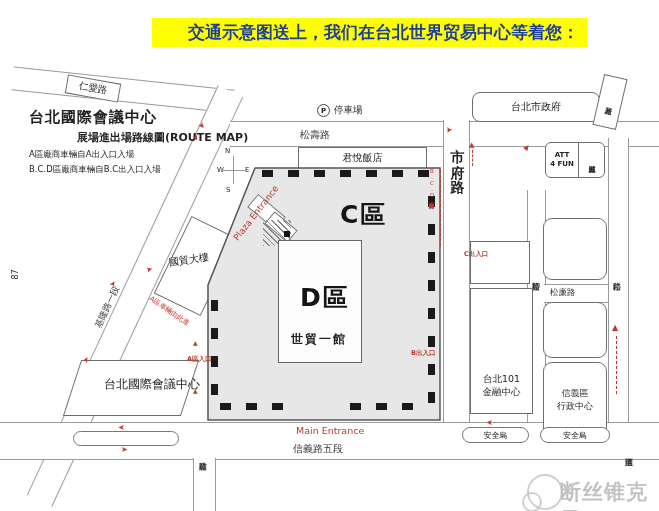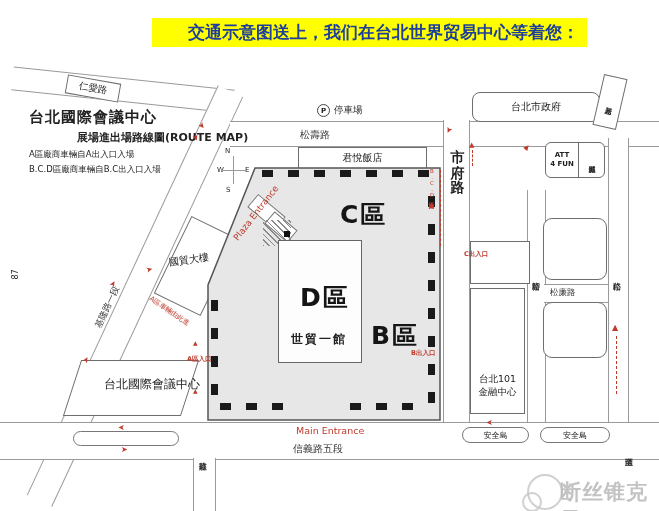--- a/index.html
+++ b/index.html
@@ -91,22 +91,26 @@
       <span>ATT</span><br>
       <span>4 FUN</span>
     </span>
     <span style="width:0;height:100%;border-left:1px solid #6e6e6e;"></span>
     <span class="vtext" style="flex:1;font-size:7px;display:flex;align-items:center;justify-content:center;">威秀影城</span>
   </div>
 
   <div class="abs bldg" style="left:543px;top:218px;width:64px;height:62px;border-radius:9px;"></div>
   <div class="abs bldg" style="left:543px;top:302px;width:64px;height:56px;border-radius:9px;"></div>
 
-
-  <div class="abs bldg" style="left:470px;top:288px;width:55px;height:126px;flex-direction:column;
+  <div class="abs bldg" style="left:543px;top:362px;width:64px;height:76px;border-radius:9px;flex-direction:column;font-size:9px;">
+    <span>信義區</span>
+    <span>行政中心</span>
+  </div>
+
+  <div class="abs bldg" style="left:470px;top:288px;width:63px;height:126px;flex-direction:column;
        justify-content:flex-end;padding-bottom:14px;font-size:9.5px;">
     <span>台北101</span>
     <span>金融中心</span>
   </div>
 
   <div class="abs bldg" style="left:72px;top:360px;width:118px;height:56px;transform:skewX(-18deg);"></div>
   <div class="abs" style="left:104px;top:376px;font-size:12px;">台北國際會議中心</div>
 
   <div class="abs bldg" style="left:170px;top:223px;width:52px;height:86px;transform:rotate(26deg);"></div>
   <div class="abs" style="left:152px;top:253px;width:74px;text-align:center;font-size:10px;transform:rotate(-8deg);">國貿大樓</div>
@@ -148,21 +152,20 @@
   <div class="abs" style="left:273px;top:212px;width:14px;height:28px;border:1px solid #777;background:#fff;transform:rotate(-50deg);"></div>
   <div class="abs" style="left:263px;top:220px;width:28px;height:26px;
        background:repeating-linear-gradient(45deg,#8a8a8a 0 1px,transparent 1px 4px);"></div>
   <div class="abs" style="left:284px;top:231px;width:6px;height:6px;background:#111;"></div>
   <div class="abs" style="left:293px;top:243px;width:6px;height:6px;background:#111;"></div>
 
   <div class="abs" style="left:278px;top:240px;width:82px;height:121px;background:#fdfdfd;border:1px solid #666;"></div>
 
   <div class="abs hall" style="left:340px;top:198px;font-size:25px;">C區</div>
   <div class="abs hall" style="left:300px;top:281px;font-size:25px;">D區</div>
-  <div class="abs hall" style="left:371px;top:319px;font-size:25px;">B區</div>
   <div class="abs" style="left:291px;top:331px;font-size:12px;font-weight:bold;letter-spacing:2px;">世貿一館</div>
 
   <div class="abs red" style="left:210px;top:208px;width:92px;text-align:center;font-size:9px;transform:rotate(-52deg);">Plaza Entrance</div>
   <div class="abs red" style="left:296px;top:425px;font-size:9.5px;">Main Entrance</div>
   <div class="abs red" style="left:424px;top:250px;font-size:6.5px;font-weight:bold;margin-left:40px;">C出入口</div>
   <div class="abs red" style="left:411px;top:349px;font-size:6.5px;font-weight:bold;">B出入口</div>
   <div class="abs red" style="left:187px;top:355px;font-size:6.5px;font-weight:bold;">A區入口</div>
 
   <div class="abs red vtext" style="left:429px;top:168px;font-size:5.5px;">B.C.D區廠商由此入場</div>
   <div class="abs red" style="left:146px;top:306px;font-size:7px;transform:rotate(34deg);">A區車輛由此進</div>

